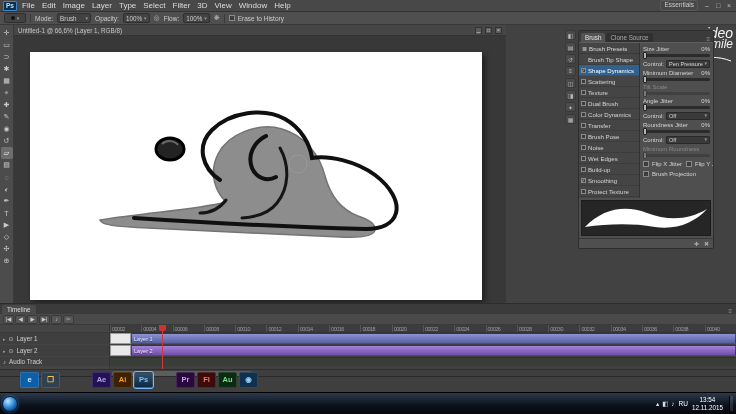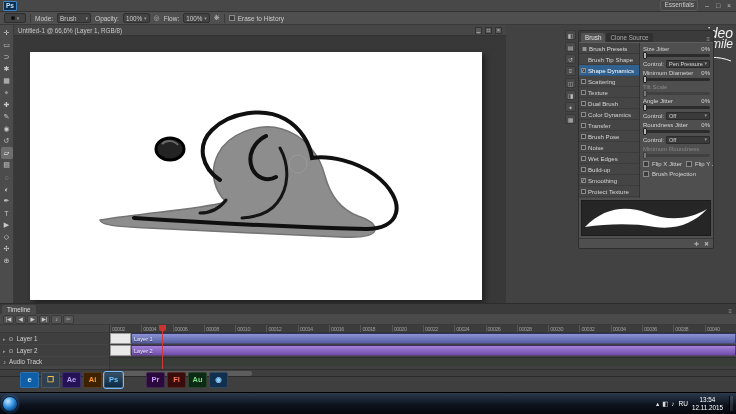--- a/index.html
+++ b/index.html
@@ -116,20 +116,34 @@
   .clock{text-align:center;line-height:1.15;font-size:6.3px;color:#fff;}
   .showdesk{width:4px;align-self:stretch;background:rgba(255,255,255,.12);border-left:1px solid #000;margin-left:2px;}
 </style>
 </head>
 <body>
 
 <div id="app">
 
   <div id="menubar">
     <div class="ps-logo">Ps</div>
+    <div class="menus">
+
+    <span class="menu-item">File</span>
+        <span class="menu-item">Edit</span>
+        <span class="menu-item">Image</span>
+        <span class="menu-item">Layer</span>
+        <span class="menu-item">Type</span>
+        <span class="menu-item">Select</span>
+        <span class="menu-item">Filter</span>
+        <span class="menu-item">3D</span>
+        <span class="menu-item">View</span>
+        <span class="menu-item">Window</span>
+        <span class="menu-item">Help</span>
+      </div>
     <div class="mb-right">
       <span class="workspace">Essentials</span>
       <span class="winctl">
 
       <span class="wc">–</span>
           <span class="wc">□</span>
           <span class="wc">×</span>
         </span>
     </div>
   </div>
@@ -485,21 +499,21 @@
   </div>
 
   <div id="statusstrip"></div>
 
   <div id="taskbar">
     <div class="orb"></div>
     <div style="display:flex;gap:2px;">
 
     <span class="tb-icon" style="background-color: rgb(14, 95, 168); color: rgb(207, 233, 255);">e</span>
         <span class="tb-icon" style="background-color: rgb(49, 64, 79); color: rgb(242, 193, 78);">❐</span>
-        <span class="tb-icon" style="background-color: rgb(36, 18, 84); color: rgb(180, 163, 242);">Ae</span>
+        <span class="tb-icon" style="background-color: rgb(36, 18, 84); color: rgb(180, 163, 242); margin-left: 30px;">Ae</span>
         <span class="tb-icon" style="background-color: rgb(61, 33, 0); color: rgb(255, 154, 51);">Ai</span>
         <span class="tb-icon active" style="background-color: rgb(11, 42, 69); color: rgb(110, 194, 255);">Ps</span>
         <span class="tb-icon" style="background-color: rgb(58, 10, 30); color: rgb(255, 90, 140); margin-top: 48px;">Id</span>
         <span class="tb-icon" style="background-color: rgb(42, 10, 58); color: rgb(199, 155, 255);">Pr</span>
         <span class="tb-icon" style="background-color: rgb(58, 12, 12); color: rgb(255, 122, 90);">Fl</span>
         <span class="tb-icon" style="background-color: rgb(13, 42, 18); color: rgb(122, 223, 138);">Au</span>
         <span class="tb-icon" style="background-color: rgb(16, 48, 77); color: rgb(143, 208, 255);">◉</span>
       </div>
     <div class="tray">
       <span style="display:flex;gap:3px;">

